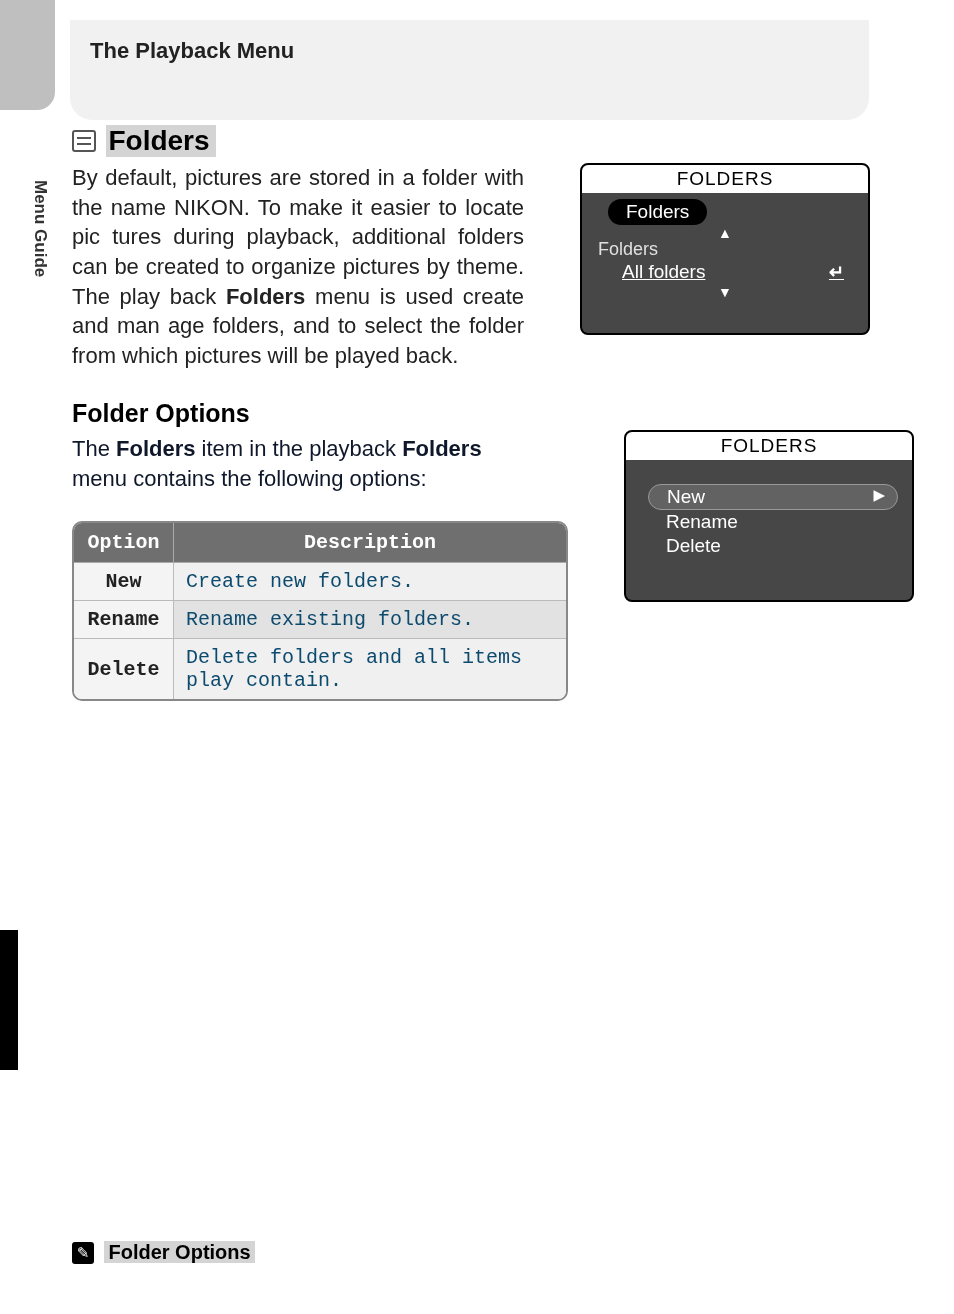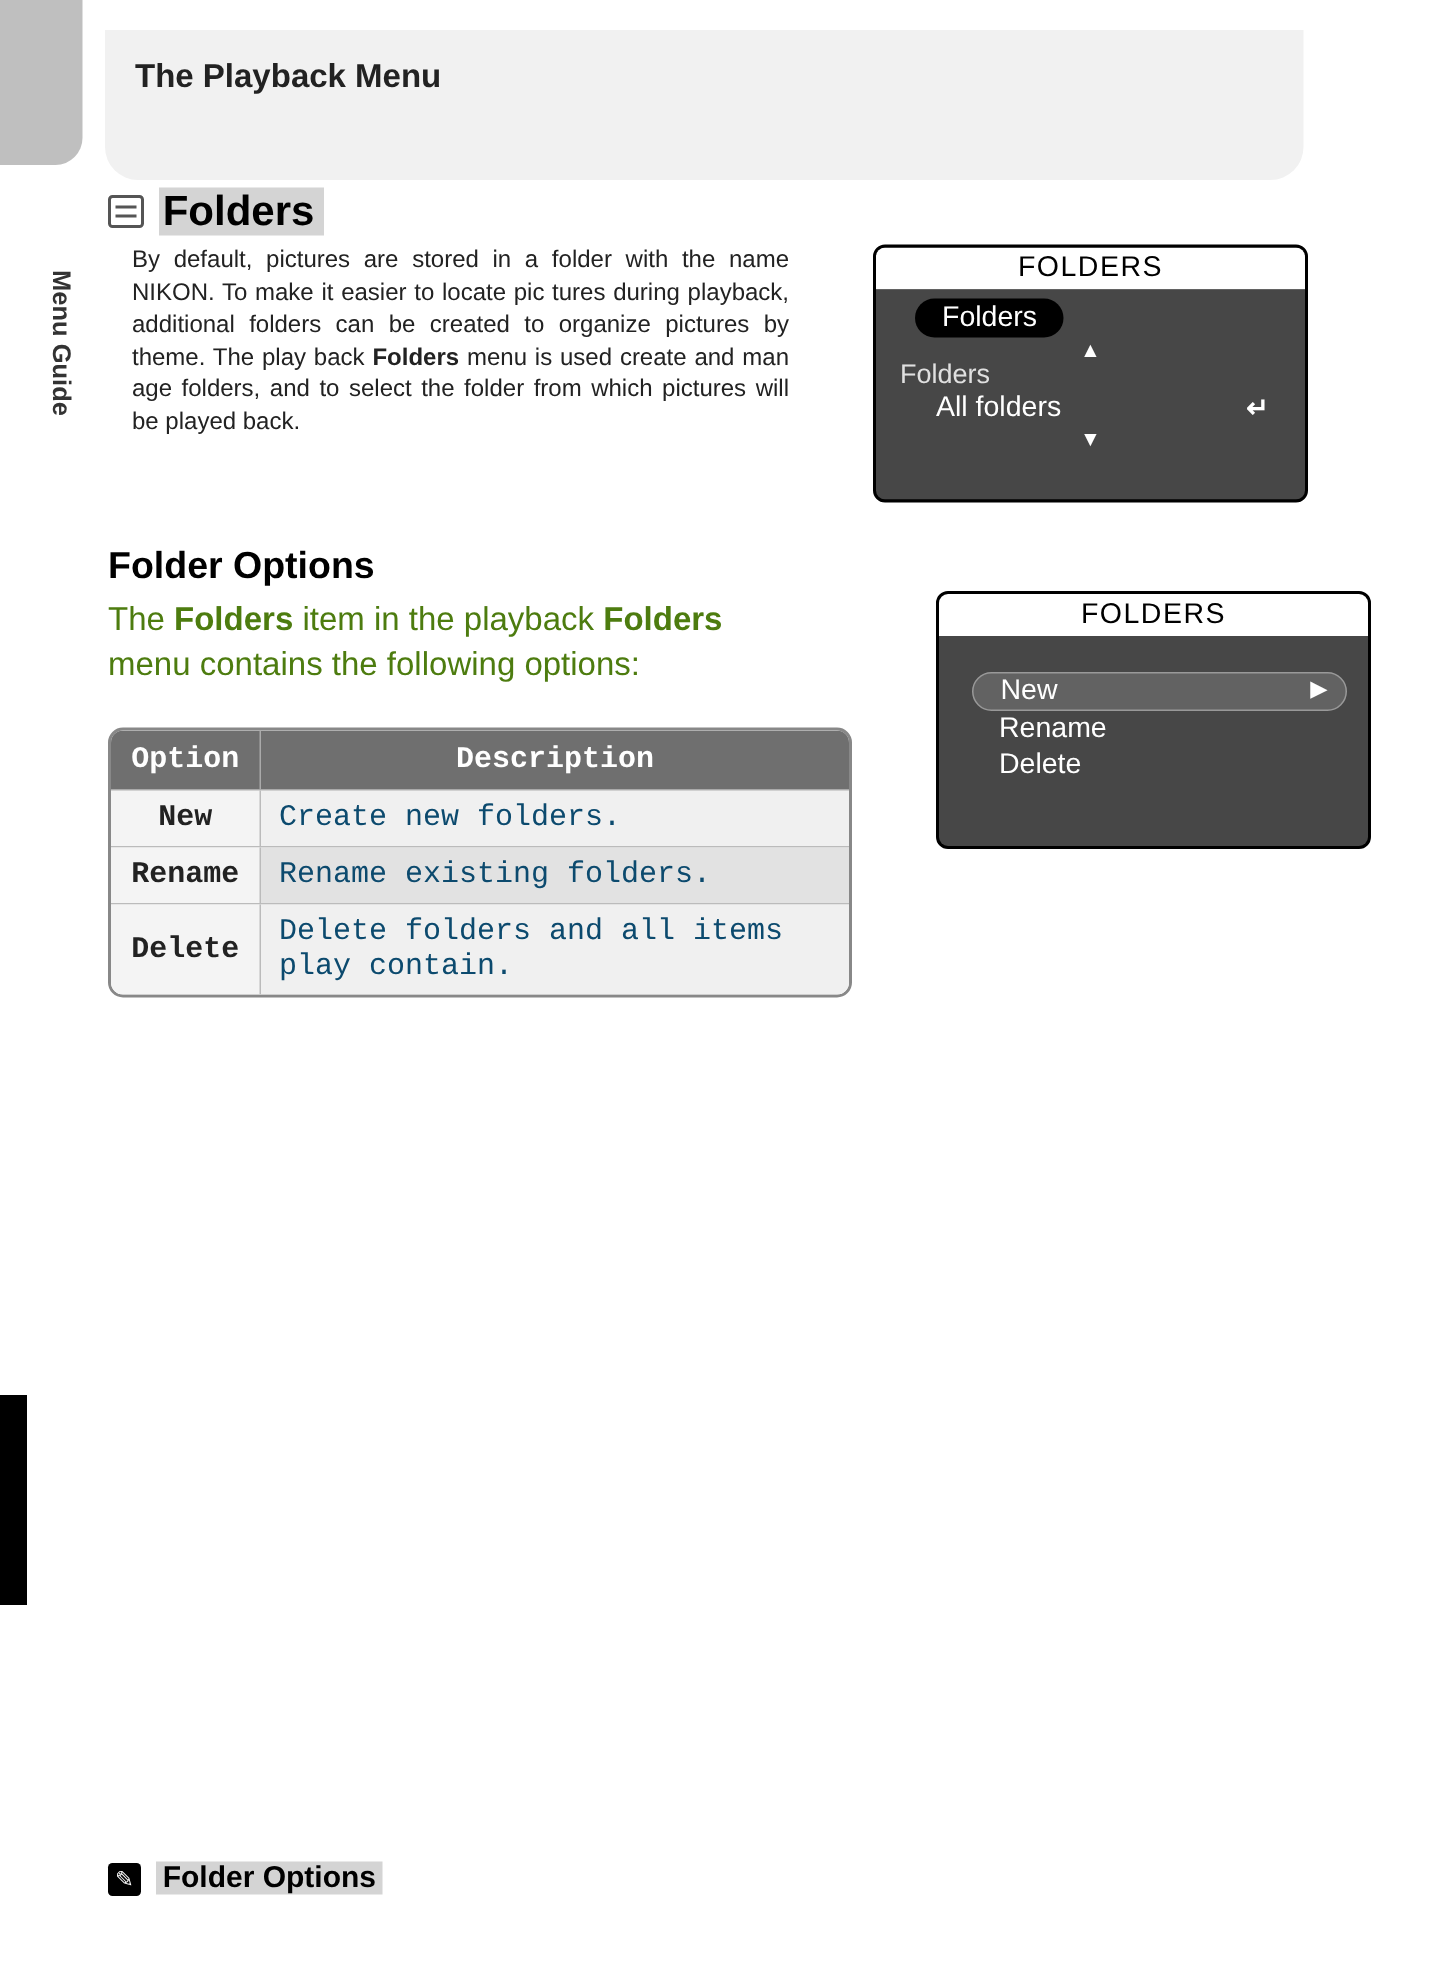--- a/index.html
+++ b/index.html
@@ -79,38 +79,37 @@
     padding: 0 6px 1px 2px;
     vertical-align: middle;
   }
   .two-col {
     display: flex;
     gap: 56px;
     margin-top: 6px;
     align-items: flex-start;
   }
   .body-text {
-    font-size: 16px;
+    font-size: 22px;
     line-height: 1.35;
     text-align: justify;
     width: 452px;
     color: #222;
-    margin-left: 16px;
   }
   .sub-heading {
     font-size: 25px;
     font-weight: bold;
     margin-top: 28px;
   }
   .body-text-2 {
     font-size: 22px;
     line-height: 1.35;
     width: 452px;
     margin-top: 4px;
-    color: #4d7c0f;
+    color: #0f172a;
   }
   .camera-screen {
     width: 290px;
     border: 2px solid #000;
     border-radius: 8px;
     background: #000;
     color: #fff;
     overflow: hidden;
     flex-shrink: 0;
   }
@@ -138,20 +137,21 @@
   }
   .arrow-row {
     text-align: center;
     color: #fff;
     font-size: 14px;
     line-height: 12px;
   }
   .option-row {
     padding: 1px 0 1px 18px;
     color: #fff;
+    text-decoration: underline;
   }
   .option-row.selected-highlight {
     background: #000;
     border-radius: 14px;
     padding-left: 18px;
     color: #fff;
   }
   .option-row.with-return {
     display: flex;
     justify-content: space-between;

